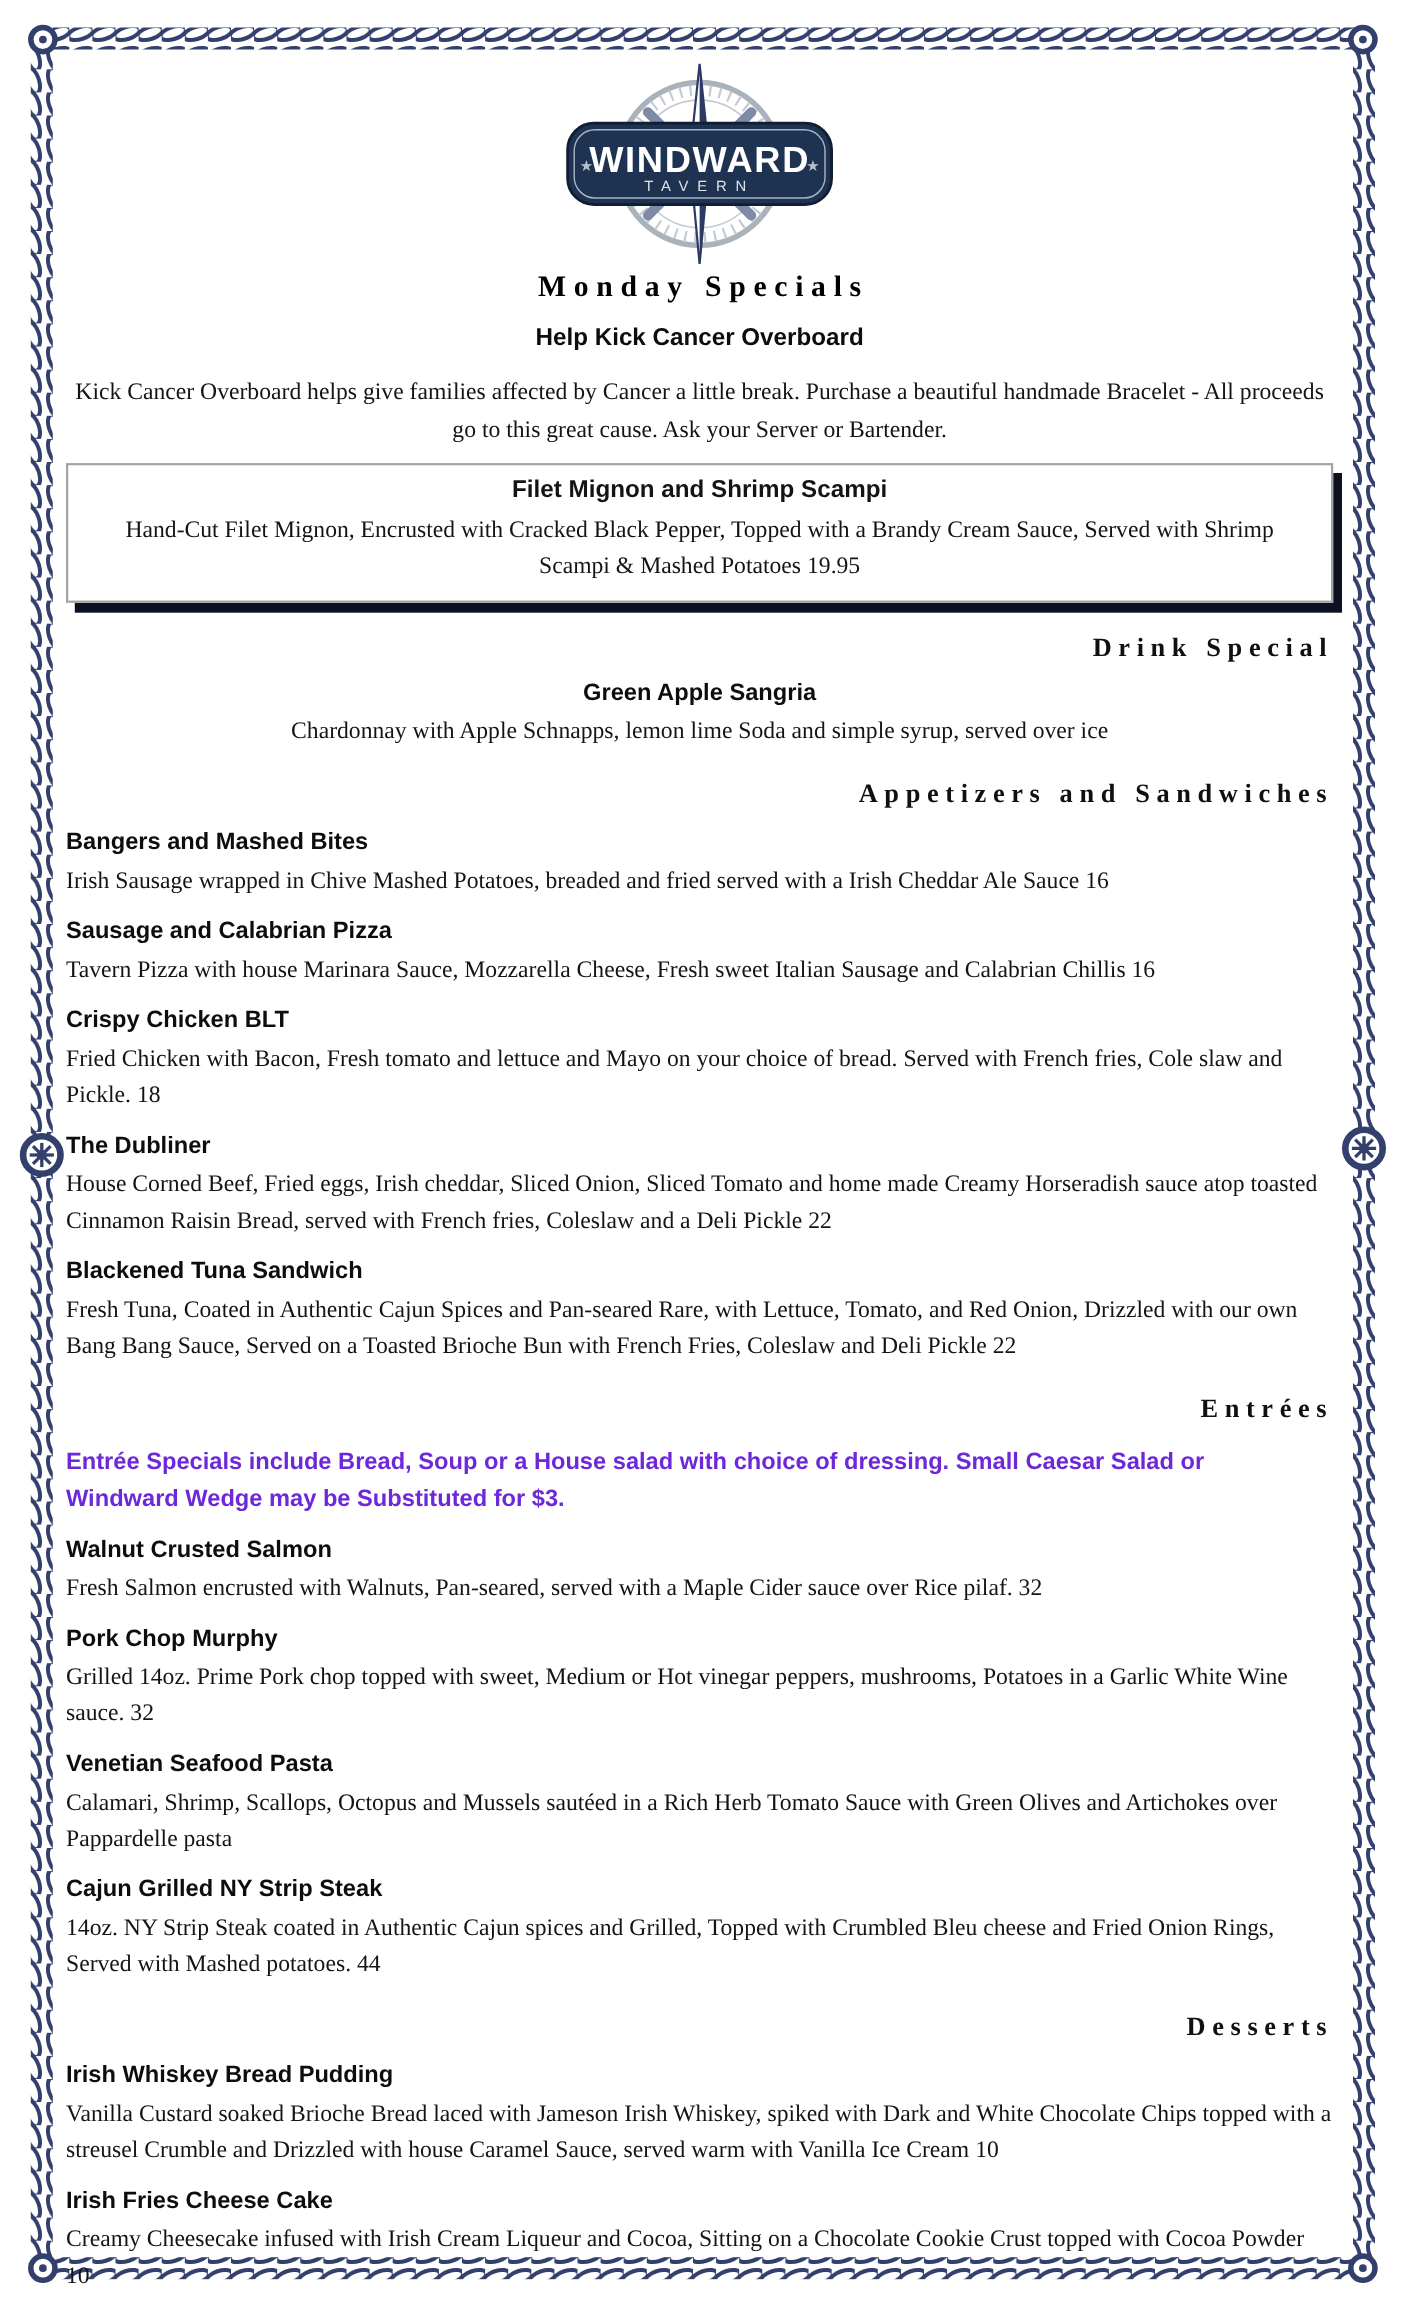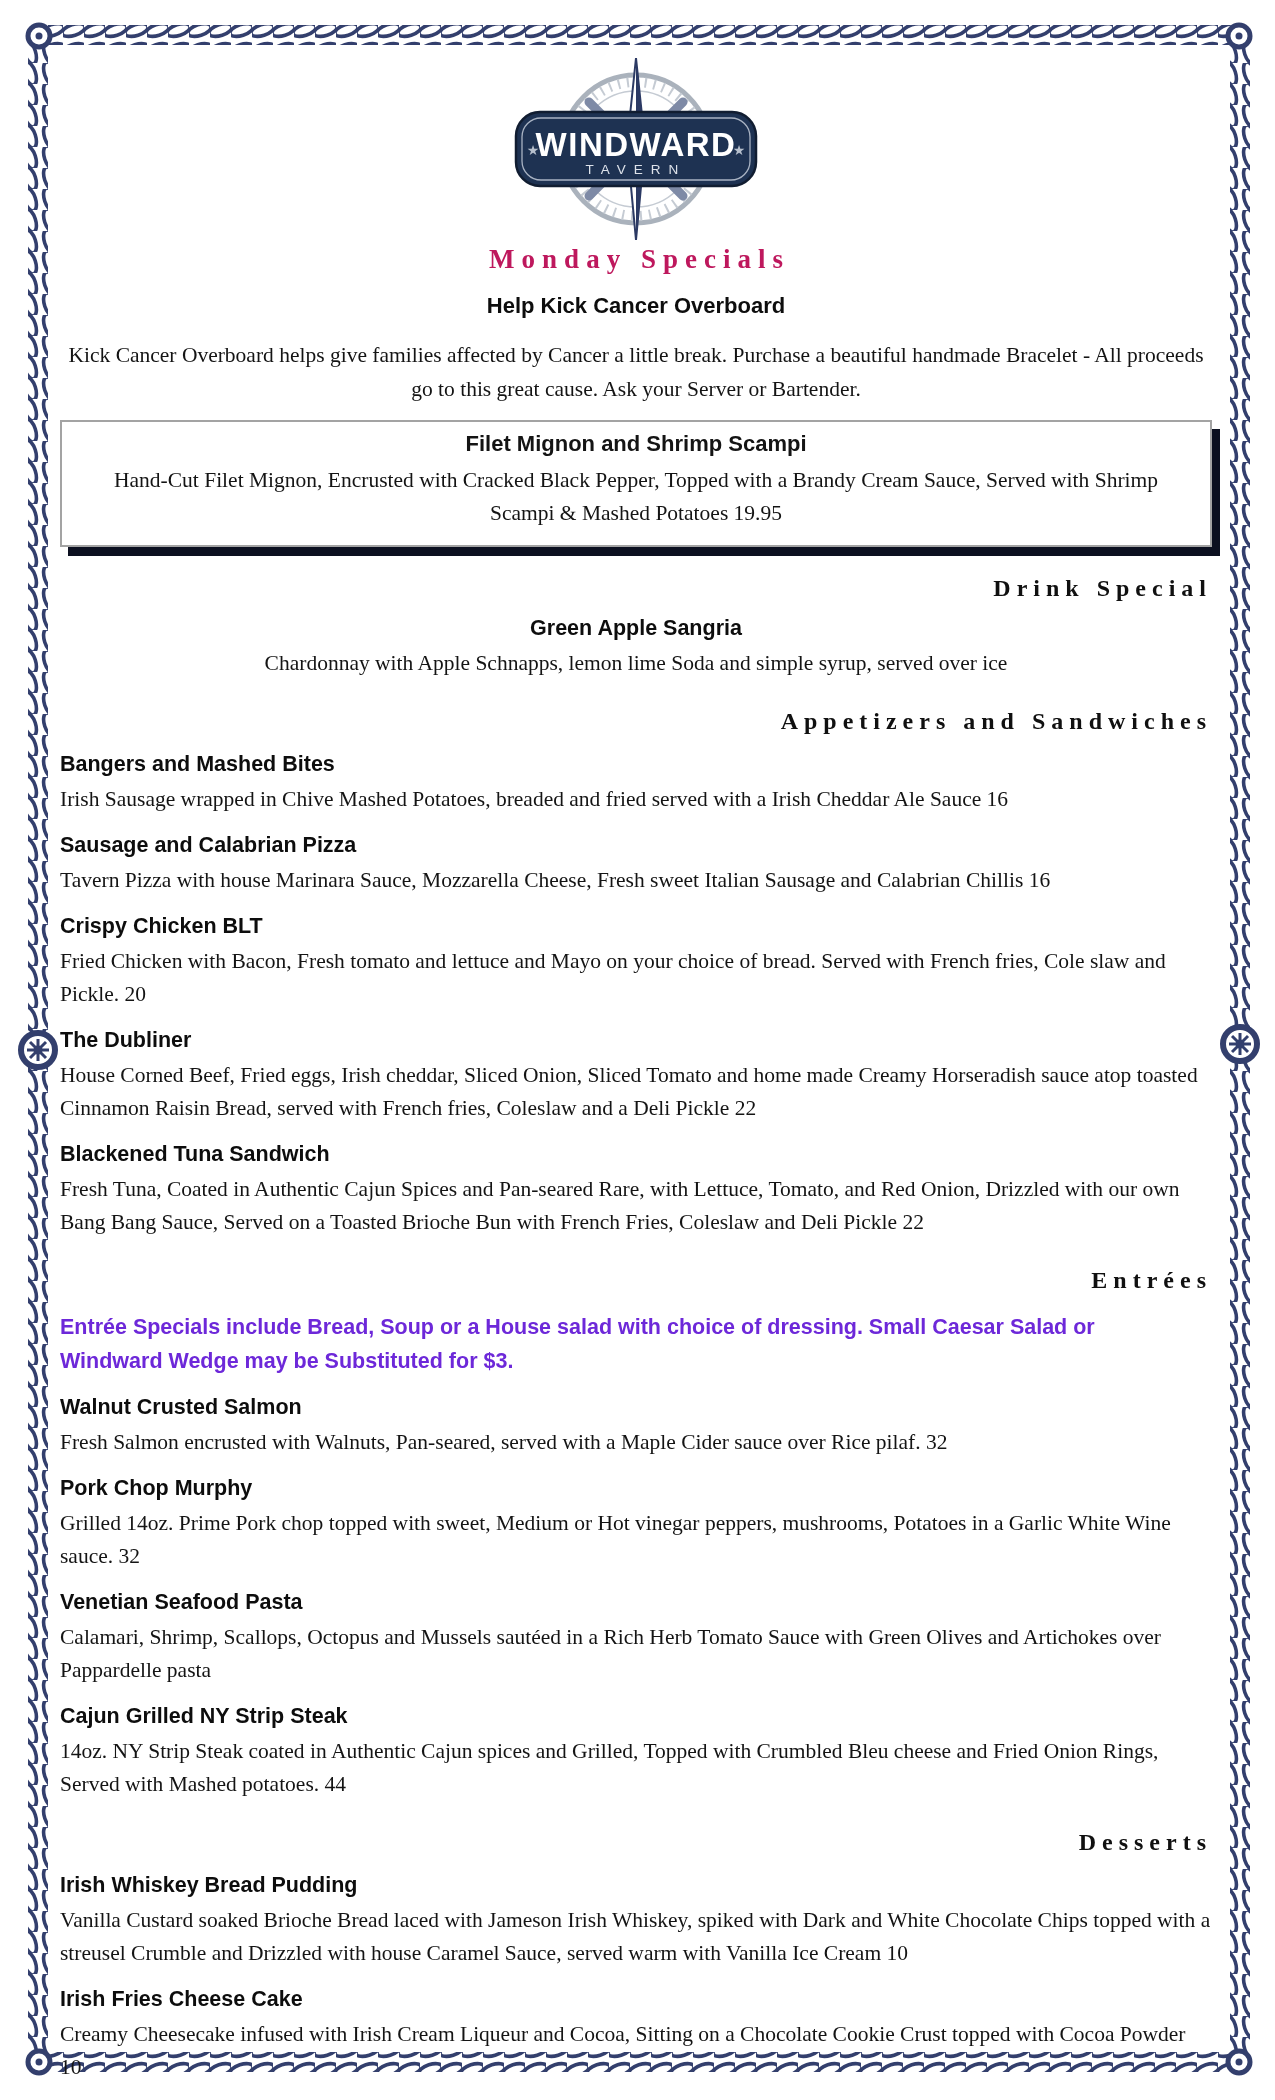--- a/index.html
+++ b/index.html
@@ -19,21 +19,21 @@
   }
   .logo-row{text-align:center;margin:0;}
   .menu-title{
     margin-top:-24px;
     text-align:center;
     font-family:"Liberation Serif", serif;
     font-weight:bold;
     font-size:27px;
     letter-spacing:7px;
     padding-left:7px;
-    color:#be185d;
+    color:#000000;
   }
   .charity-heading{
     margin-top:18px;
     text-align:center;
     font-family:"Liberation Sans", sans-serif;
     font-weight:bold;
     font-size:22px;
     color:#0d0d0d;
   }
   .charity-body{
@@ -200,21 +200,21 @@
     <div class="item">
       <div class="item-name">Bangers and Mashed Bites</div>
       <div class="item-desc">Irish Sausage wrapped in Chive Mashed Potatoes, breaded and fried served with a Irish Cheddar Ale Sauce  16</div>
     </div>
     <div class="item">
       <div class="item-name">Sausage and Calabrian Pizza</div>
       <div class="item-desc">Tavern Pizza with house Marinara Sauce, Mozzarella Cheese, Fresh sweet Italian Sausage and Calabrian Chillis  16</div>
     </div>
     <div class="item">
       <div class="item-name">Crispy Chicken BLT</div>
-      <div class="item-desc">Fried Chicken with Bacon, Fresh tomato and lettuce and Mayo on your choice of bread. Served with French fries, Cole slaw and Pickle.  20</div>
+      <div class="item-desc">Fried Chicken with Bacon, Fresh tomato and lettuce and Mayo on your choice of bread. Served with French fries, Cole slaw and Pickle.  18</div>
     </div>
     <div class="item">
       <div class="item-name">The Dubliner</div>
       <div class="item-desc">House Corned Beef,  Fried eggs, Irish cheddar, Sliced Onion, Sliced Tomato and home made Creamy Horseradish sauce atop toasted Cinnamon Raisin Bread, served with French fries, Coleslaw and a Deli Pickle   22</div>
     </div>
     <div class="item">
       <div class="item-name">Blackened Tuna Sandwich</div>
       <div class="item-desc">Fresh Tuna, Coated in Authentic Cajun Spices and Pan-seared Rare, with Lettuce, Tomato, and Red Onion, Drizzled with our own Bang Bang Sauce, Served on a Toasted Brioche Bun with French Fries, Coleslaw and Deli Pickle  22</div>
     </div>
 

